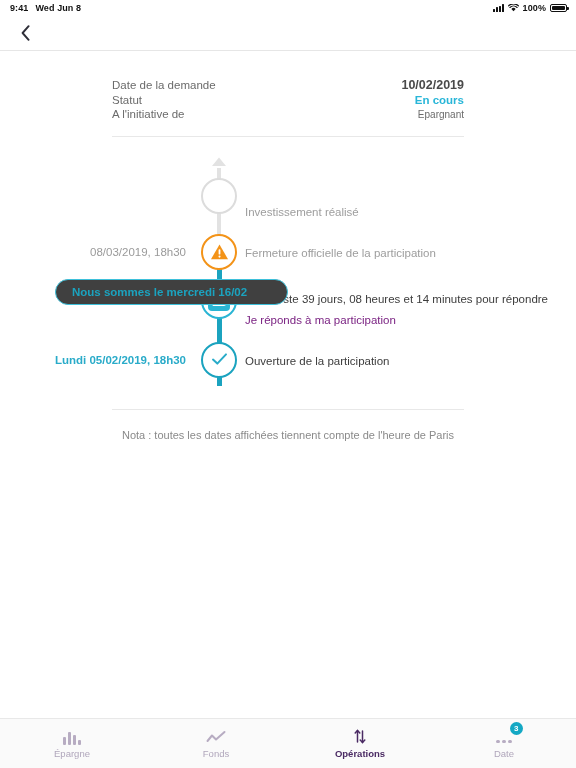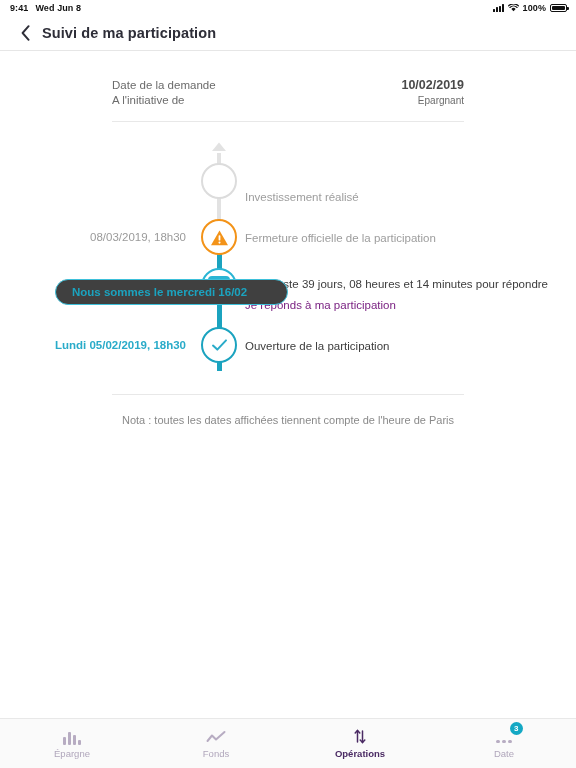--- a/index.html
+++ b/index.html
@@ -321,30 +321,33 @@
       </span>
   </div>
 </div>
 
 <div class="nav-header">
   <div class="back-chevron">
     <svg width="9" height="16" viewBox="0 0 9 16">
       <path d="M7.6 1.2 L1.6 8 L7.6 14.8" stroke="#2e2e38" stroke-width="1.9" fill="none" stroke-linecap="round" stroke-linejoin="round"></path>
     </svg>
   </div>
-  <div class="nav-title">Suivi de ma participation</div>
 </div>
 <div class="header-rule"></div>
 
 <div class="content">
 
   <div class="summary">
     <div class="summary-row">
       <span class="summary-label">Date de la demande</span>
       <span class="summary-value">10/02/2019</span>
+    </div>
+    <div class="summary-row">
+      <span class="summary-label">Statut</span>
+      <span class="summary-value accent">En cours</span>
     </div>
     <div class="summary-row">
       <span class="summary-label">A l'initiative de</span>
       <span class="summary-value plain">Epargnant</span>
     </div>
   </div>
 
   <div class="timeline">
 
     <div class="rail gray"></div>

